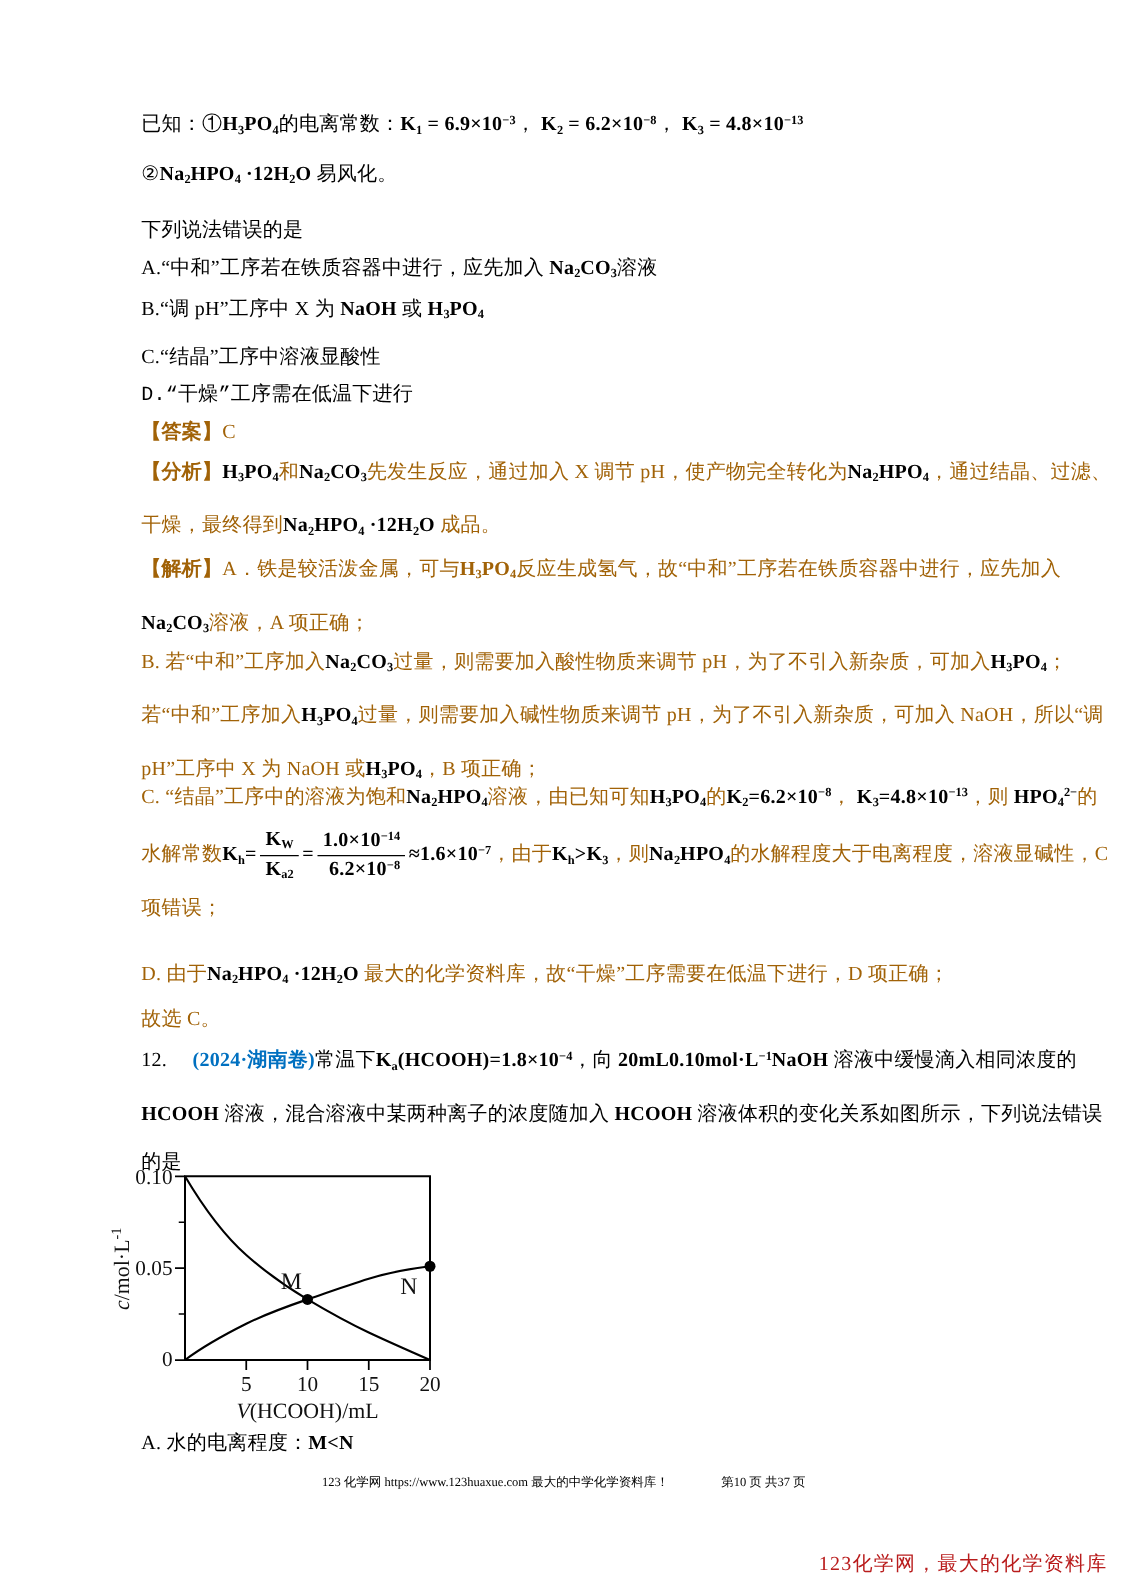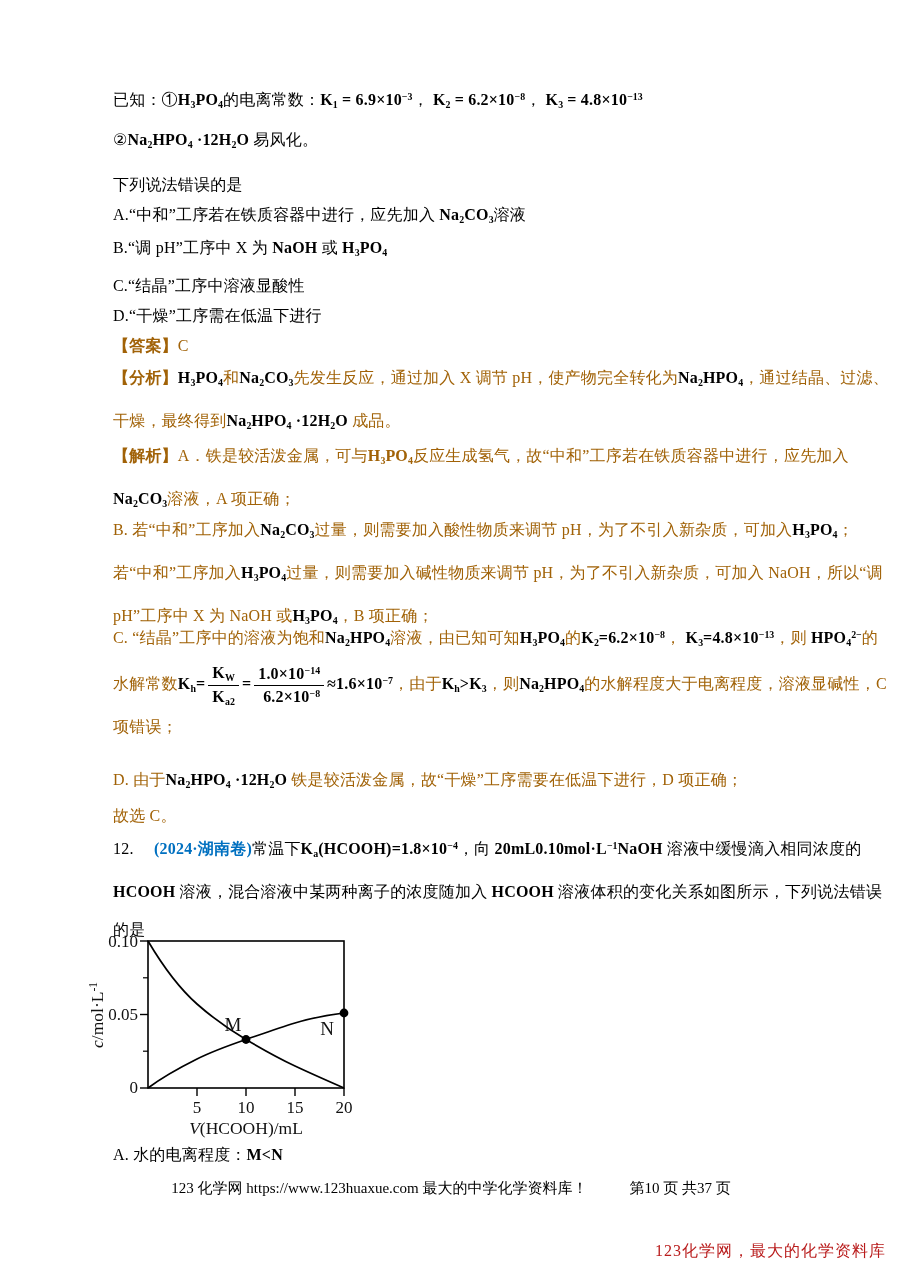--- a/index.html
+++ b/index.html
@@ -21,30 +21,30 @@
   .c-red{color:#a16207;}
   .c-blue{color:#0070c0;text-align:right;}
   .frac{
     display:inline-block;vertical-align:middle;text-align:right;
     line-height:1.25;margin:0 3px;font-weight:bold;
   }
   .frac .num{display:block;border-bottom:1.6px solid #000;padding:0 4px 1px;}
   .frac .den{display:block;padding:1px 4px 0;}
   
   #p0{top:78px;}  #p1{top:121px;} #p2{top:166px;} #p3{top:196px;}
-  #p4{top:229px;} #p5{top:267px;} #p6{top:297px;} #p7{top:327px;}
+  #p4{top:229px;} #p5{top:267px;} #p6{top:297px;font-family:Liberation Mono, monospace;} #p7{top:327px;}
   #p8{top:359px;} #p9{top:437px;} #p10{top:511px;} #p11{top:616px;}
   #p12{top:761px;} #p13{top:797px;} #p14{top:827px;}
   #p15{top:1136px;font-family:Liberation Serif, serif;}
   .chart-wrap{position:absolute;left:86px;top:933px;width:282px;height:206px;}
   .chart-wrap svg{display:block;}
   .chart-wrap text{font-family:"Liberation Serif","DejaVu Serif",serif;fill:#111;}
   .footer{
     position:absolute;top:1179px;left:0;width:100%;
-    text-align:center;font-size:15px;color:#000;
+    text-align:center;font-size:10px;color:#000;
     font-family:"Liberation Serif","DejaVu Serif",serif;
   }
   .footer .pageno{margin-left:42px;}
   .watermark{
     position:absolute;top:1241px;right:16px;
     font-size:16px;color:#b91c1c;letter-spacing:1px;
   }
 </style>
 </head>
 <body>
@@ -54,21 +54,21 @@
 <div class="para" id="p2"><span class="run">下列说法错误的是</span></div>
 <div class="para" id="p3"><span class="run">A.“中和”工序若在铁质容器中进行，应先加入 </span><span class="run b">Na</span><span class="run b sub">2</span><span class="run b">CO</span><span class="run b sub">3</span><span class="run">溶液</span></div>
 <div class="para" id="p4"><span class="run">B.“调 pH”工序中 X 为 </span><span class="run b">NaOH</span><span class="run"> 或 </span><span class="run b">H</span><span class="run b sub">3</span><span class="run b">PO</span><span class="run b sub">4</span></div>
 <div class="para" id="p5"><span class="run">C.“结晶”工序中溶液显酸性</span></div>
 <div class="para" id="p6"><span class="run">D.“干燥”工序需在低温下进行</span></div>
 <div class="para" id="p7"><span class="run b c-red">【答案】</span><span class="run c-red">C</span></div>
 <div class="para" id="p8"><span class="run b c-red">【分析】</span><span class="run b">H</span><span class="run b sub">3</span><span class="run b">PO</span><span class="run b sub">4</span><span class="run c-red">和</span><span class="run b">Na</span><span class="run b sub">2</span><span class="run b">CO</span><span class="run b sub">3</span><span class="run c-red">先发生反应，通过加入 X 调节 pH，使产物完全转化为</span><span class="run b">Na</span><span class="run b sub">2</span><span class="run b">HPO</span><span class="run b sub">4</span><span class="run c-red">，通过结晶、过滤、干燥，最终得到</span><span class="run b">Na</span><span class="run b sub">2</span><span class="run b">HPO</span><span class="run b sub">4</span><span class="run b"> ·12H</span><span class="run b sub">2</span><span class="run b">O</span><span class="run c-red"> 成品。</span></div>
 <div class="para" id="p9"><span class="run b c-red">【解析】</span><span class="run c-red">A．铁是较活泼金属，可与</span><span class="run b c-red">H</span><span class="run b sub c-red">3</span><span class="run b c-red">PO</span><span class="run b sub c-red">4</span><span class="run c-red">反应生成氢气，故“中和”工序若在铁质容器中进行，应先加入</span><span class="run b">Na</span><span class="run b sub">2</span><span class="run b">CO</span><span class="run b sub">3</span><span class="run c-red">溶液，A 项正确；</span></div>
 <div class="para" id="p10"><span class="run c-red">B. 若“中和”工序加入</span><span class="run b">Na</span><span class="run b sub">2</span><span class="run b">CO</span><span class="run b sub">3</span><span class="run c-red">过量，则需要加入酸性物质来调节 pH，为了不引入新杂质，可加入</span><span class="run b">H</span><span class="run b sub">3</span><span class="run b">PO</span><span class="run b sub">4</span><span class="run c-red">；若“中和”工序加入</span><span class="run b">H</span><span class="run b sub">3</span><span class="run b">PO</span><span class="run b sub">4</span><span class="run c-red">过量，则需要加入碱性物质来调节 pH，为了不引入新杂质，可加入 NaOH，所以“调 pH”工序中 X 为 NaOH 或</span><span class="run b">H</span><span class="run b sub">3</span><span class="run b">PO</span><span class="run b sub">4</span><span class="run c-red">，B 项正确；</span></div>
 <div class="para" id="p11"><span class="run c-red">C. “结晶”工序中的溶液为饱和</span><span class="run b">Na</span><span class="run b sub">2</span><span class="run b">HPO</span><span class="run b sub">4</span><span class="run c-red">溶液，由已知可知</span><span class="run b">H</span><span class="run b sub">3</span><span class="run b">PO</span><span class="run b sub">4</span><span class="run c-red">的</span><span class="run b">K</span><span class="run b sub">2</span><span class="run b">=6.2×10</span><span class="run b sup">−8</span><span class="run c-red">， </span><span class="run b">K</span><span class="run b sub">3</span><span class="run b">=4.8×10</span><span class="run b sup">−13</span><span class="run c-red">，则 </span><span class="run b">HPO</span><span class="run b sub">4</span><span class="run b sup">2−</span><span class="run c-red">的水解常数</span><span class="run b">K</span><span class="run b sub">h</span><span class="run b">=</span><span class="frac"><span class="num"><span class="run b">K</span><span class="run b sub">W</span></span><span class="den"><span class="run b">K</span><span class="run b sub">a2</span></span></span><span class="run b">=</span><span class="frac"><span class="num"><span class="run b">1.0×10</span><span class="run b sup">−14</span></span><span class="den"><span class="run b">6.2×10</span><span class="run b sup">−8</span></span></span><span class="run b">≈1.6×10</span><span class="run b sup">−7</span><span class="run c-red">，由于</span><span class="run b">K</span><span class="run b sub">h</span><span class="run b">&gt;</span><span class="run b">K</span><span class="run b sub">3</span><span class="run c-red">，则</span><span class="run b">Na</span><span class="run b sub">2</span><span class="run b">HPO</span><span class="run b sub">4</span><span class="run c-red">的水解程度大于电离程度，溶液显碱性，C 项错误；</span></div>
-<div class="para" id="p12"><span class="run c-red">D. 由于</span><span class="run b">Na</span><span class="run b sub">2</span><span class="run b">HPO</span><span class="run b sub">4</span><span class="run b"> ·12H</span><span class="run b sub">2</span><span class="run b">O</span><span class="run c-red"> 铁是较活泼金属，故“干燥”工序需要在低温下进行，D 项正确；</span></div>
+<div class="para" id="p12"><span class="run c-red">D. 由于</span><span class="run b">Na</span><span class="run b sub">2</span><span class="run b">HPO</span><span class="run b sub">4</span><span class="run b"> ·12H</span><span class="run b sub">2</span><span class="run b">O</span><span class="run c-red"> 最大的化学资料库，故“干燥”工序需要在低温下进行，D 项正确；</span></div>
 <div class="para" id="p13"><span class="run c-red">故选 C。</span></div>
 <div class="para" id="p14"><span class="run">12.　 </span><span class="run b c-blue">(2024·湖南卷)</span><span class="run">常温下</span><span class="run b">K</span><span class="run b sub">a</span><span class="run b">(HCOOH)</span><span class="run b">=1.8×10</span><span class="run b sup">−4</span><span class="run">，向 </span><span class="run b">20mL0.10mol·L</span><span class="run b sup">−1</span><span class="run b">NaOH</span><span class="run"> 溶液中缓慢滴入相同浓度的 </span><span class="run b">HCOOH</span><span class="run"> 溶液，混合溶液中某两种离子的浓度随加入 </span><span class="run b">HCOOH</span><span class="run"> 溶液体积的变化关系如图所示，下列说法错误的是</span></div>
 <div class="para" id="p15"><span class="run">A. 水的电离程度：</span><span class="run b">M&lt;N</span></div>
 
 <div class="chart-wrap">
   <svg width="282" height="206" viewBox="0 0 282 206">
 
     <rect x="62" y="8" width="196" height="147" fill="none" stroke="#000" stroke-width="1.6"></rect>
 
     <line x1="54" y1="8" x2="62" y2="8" stroke="#000" stroke-width="1.4"></line>

